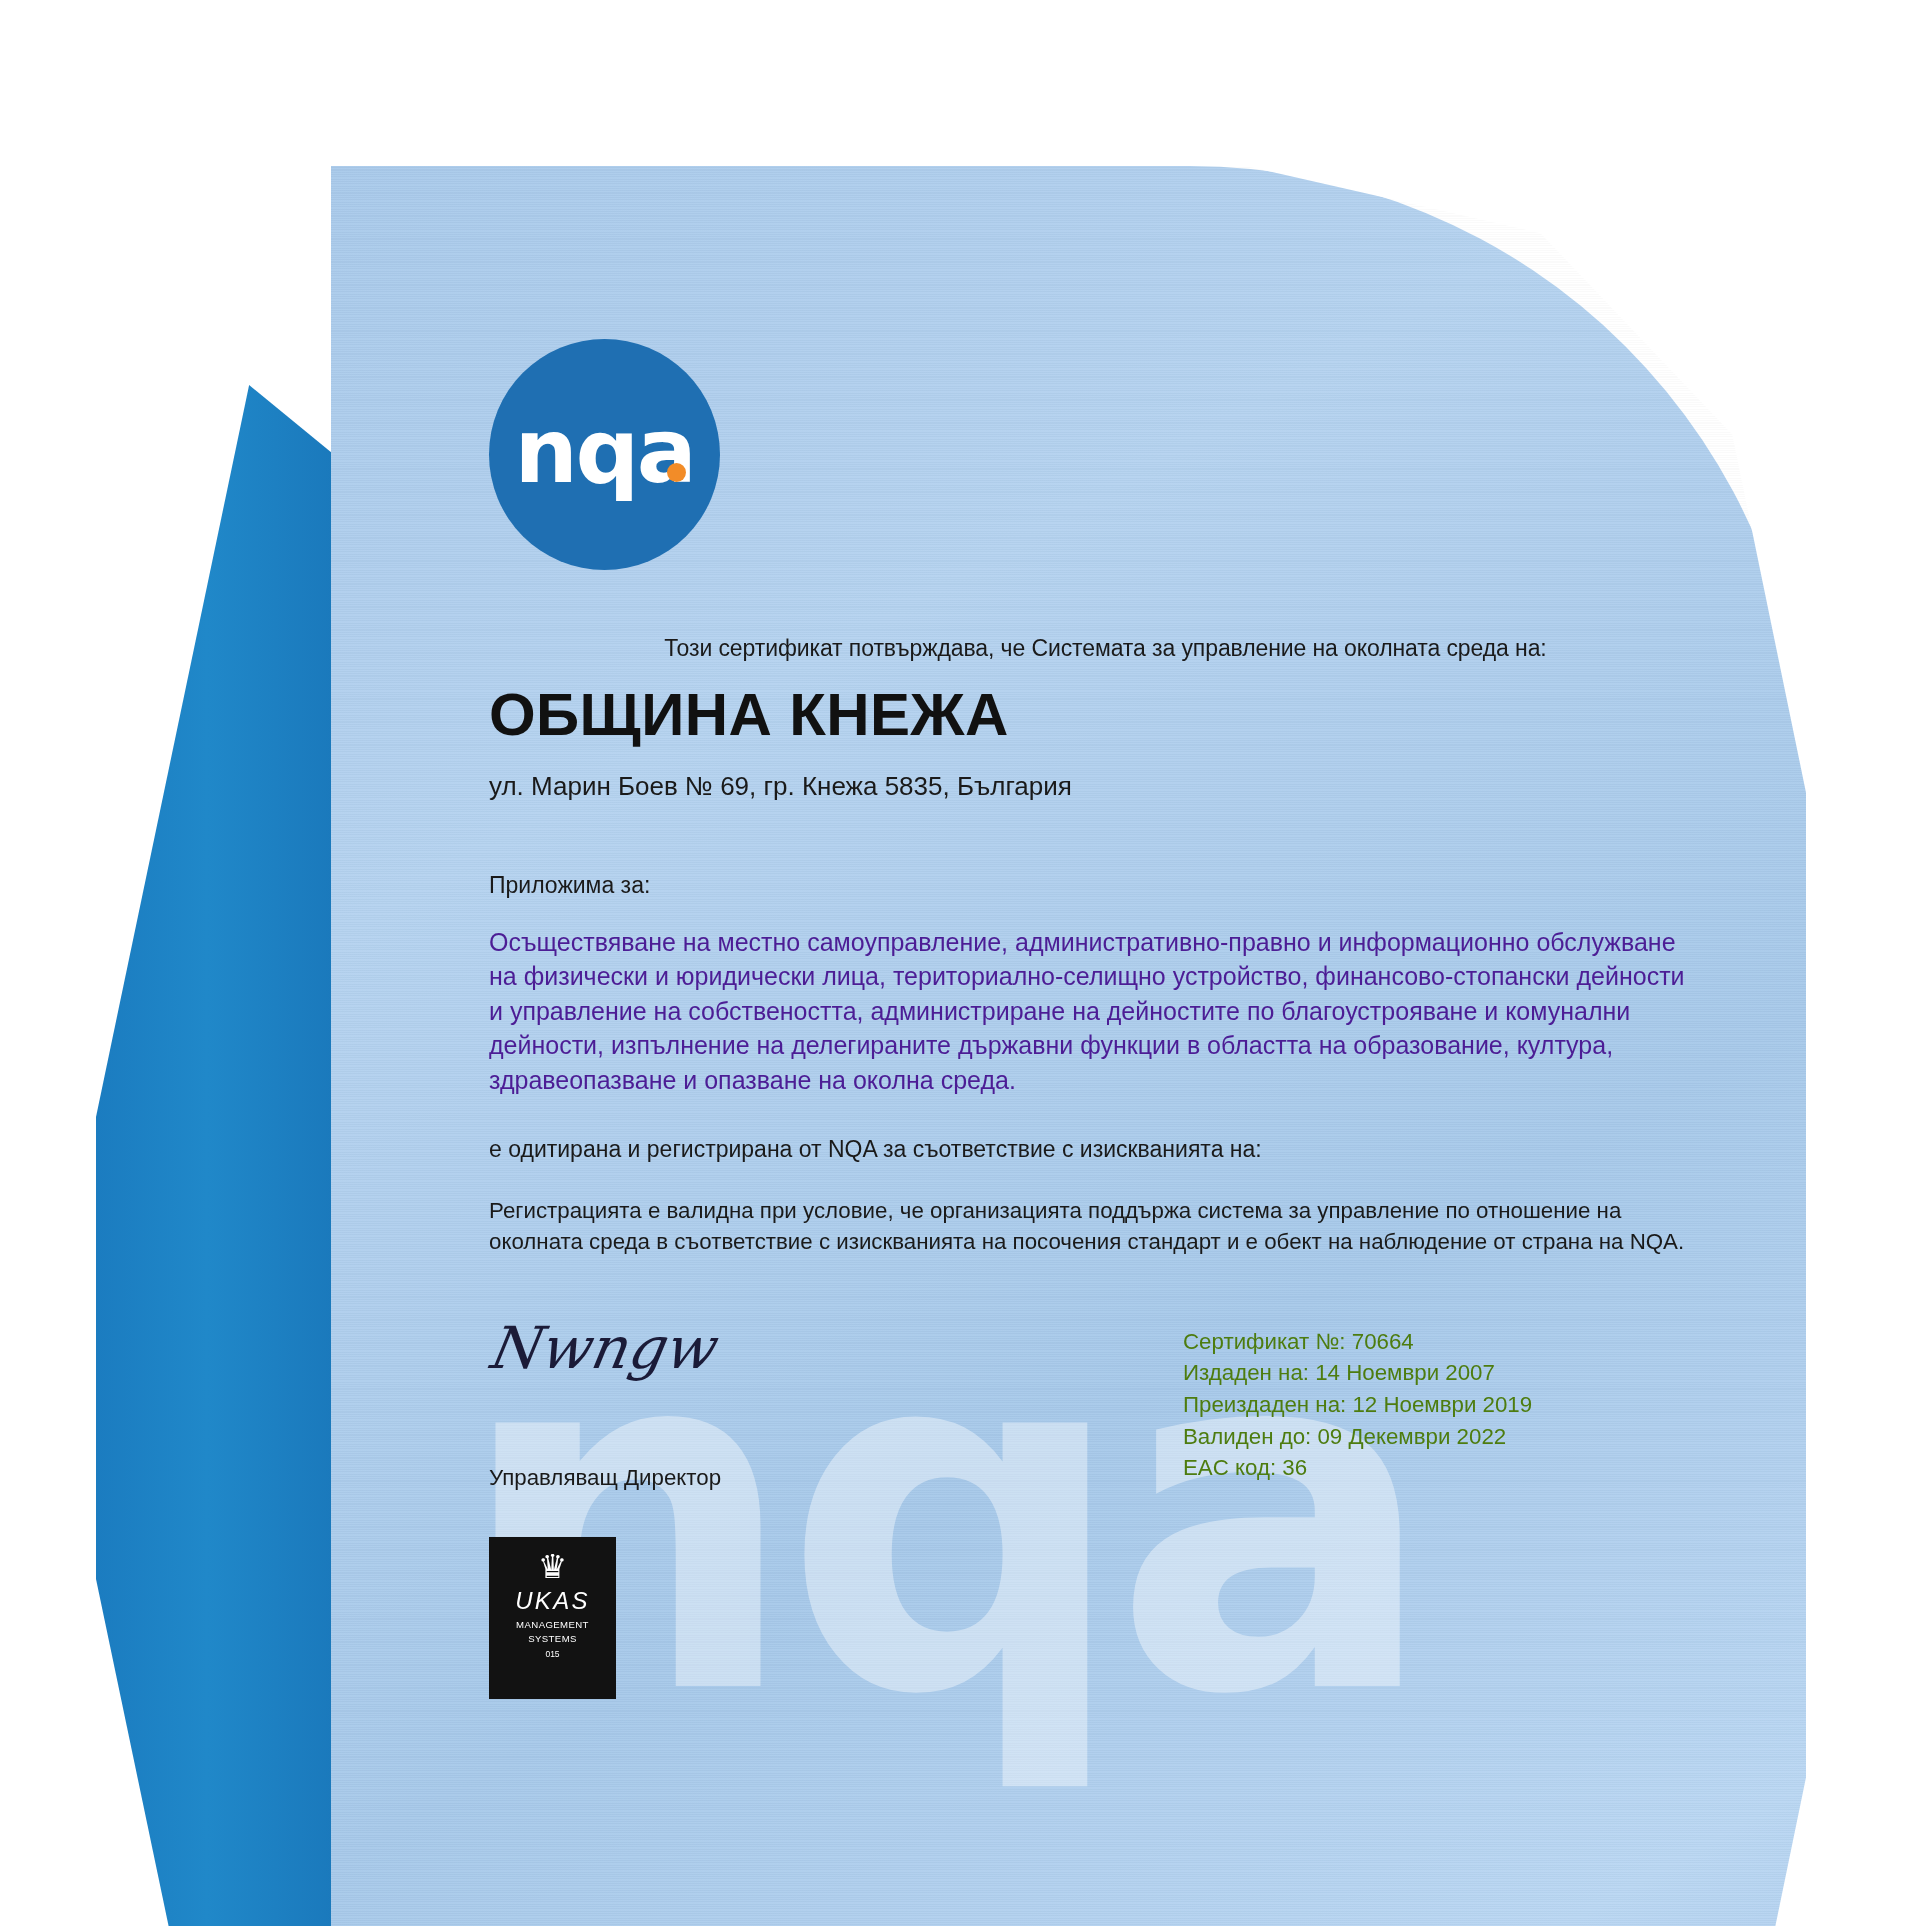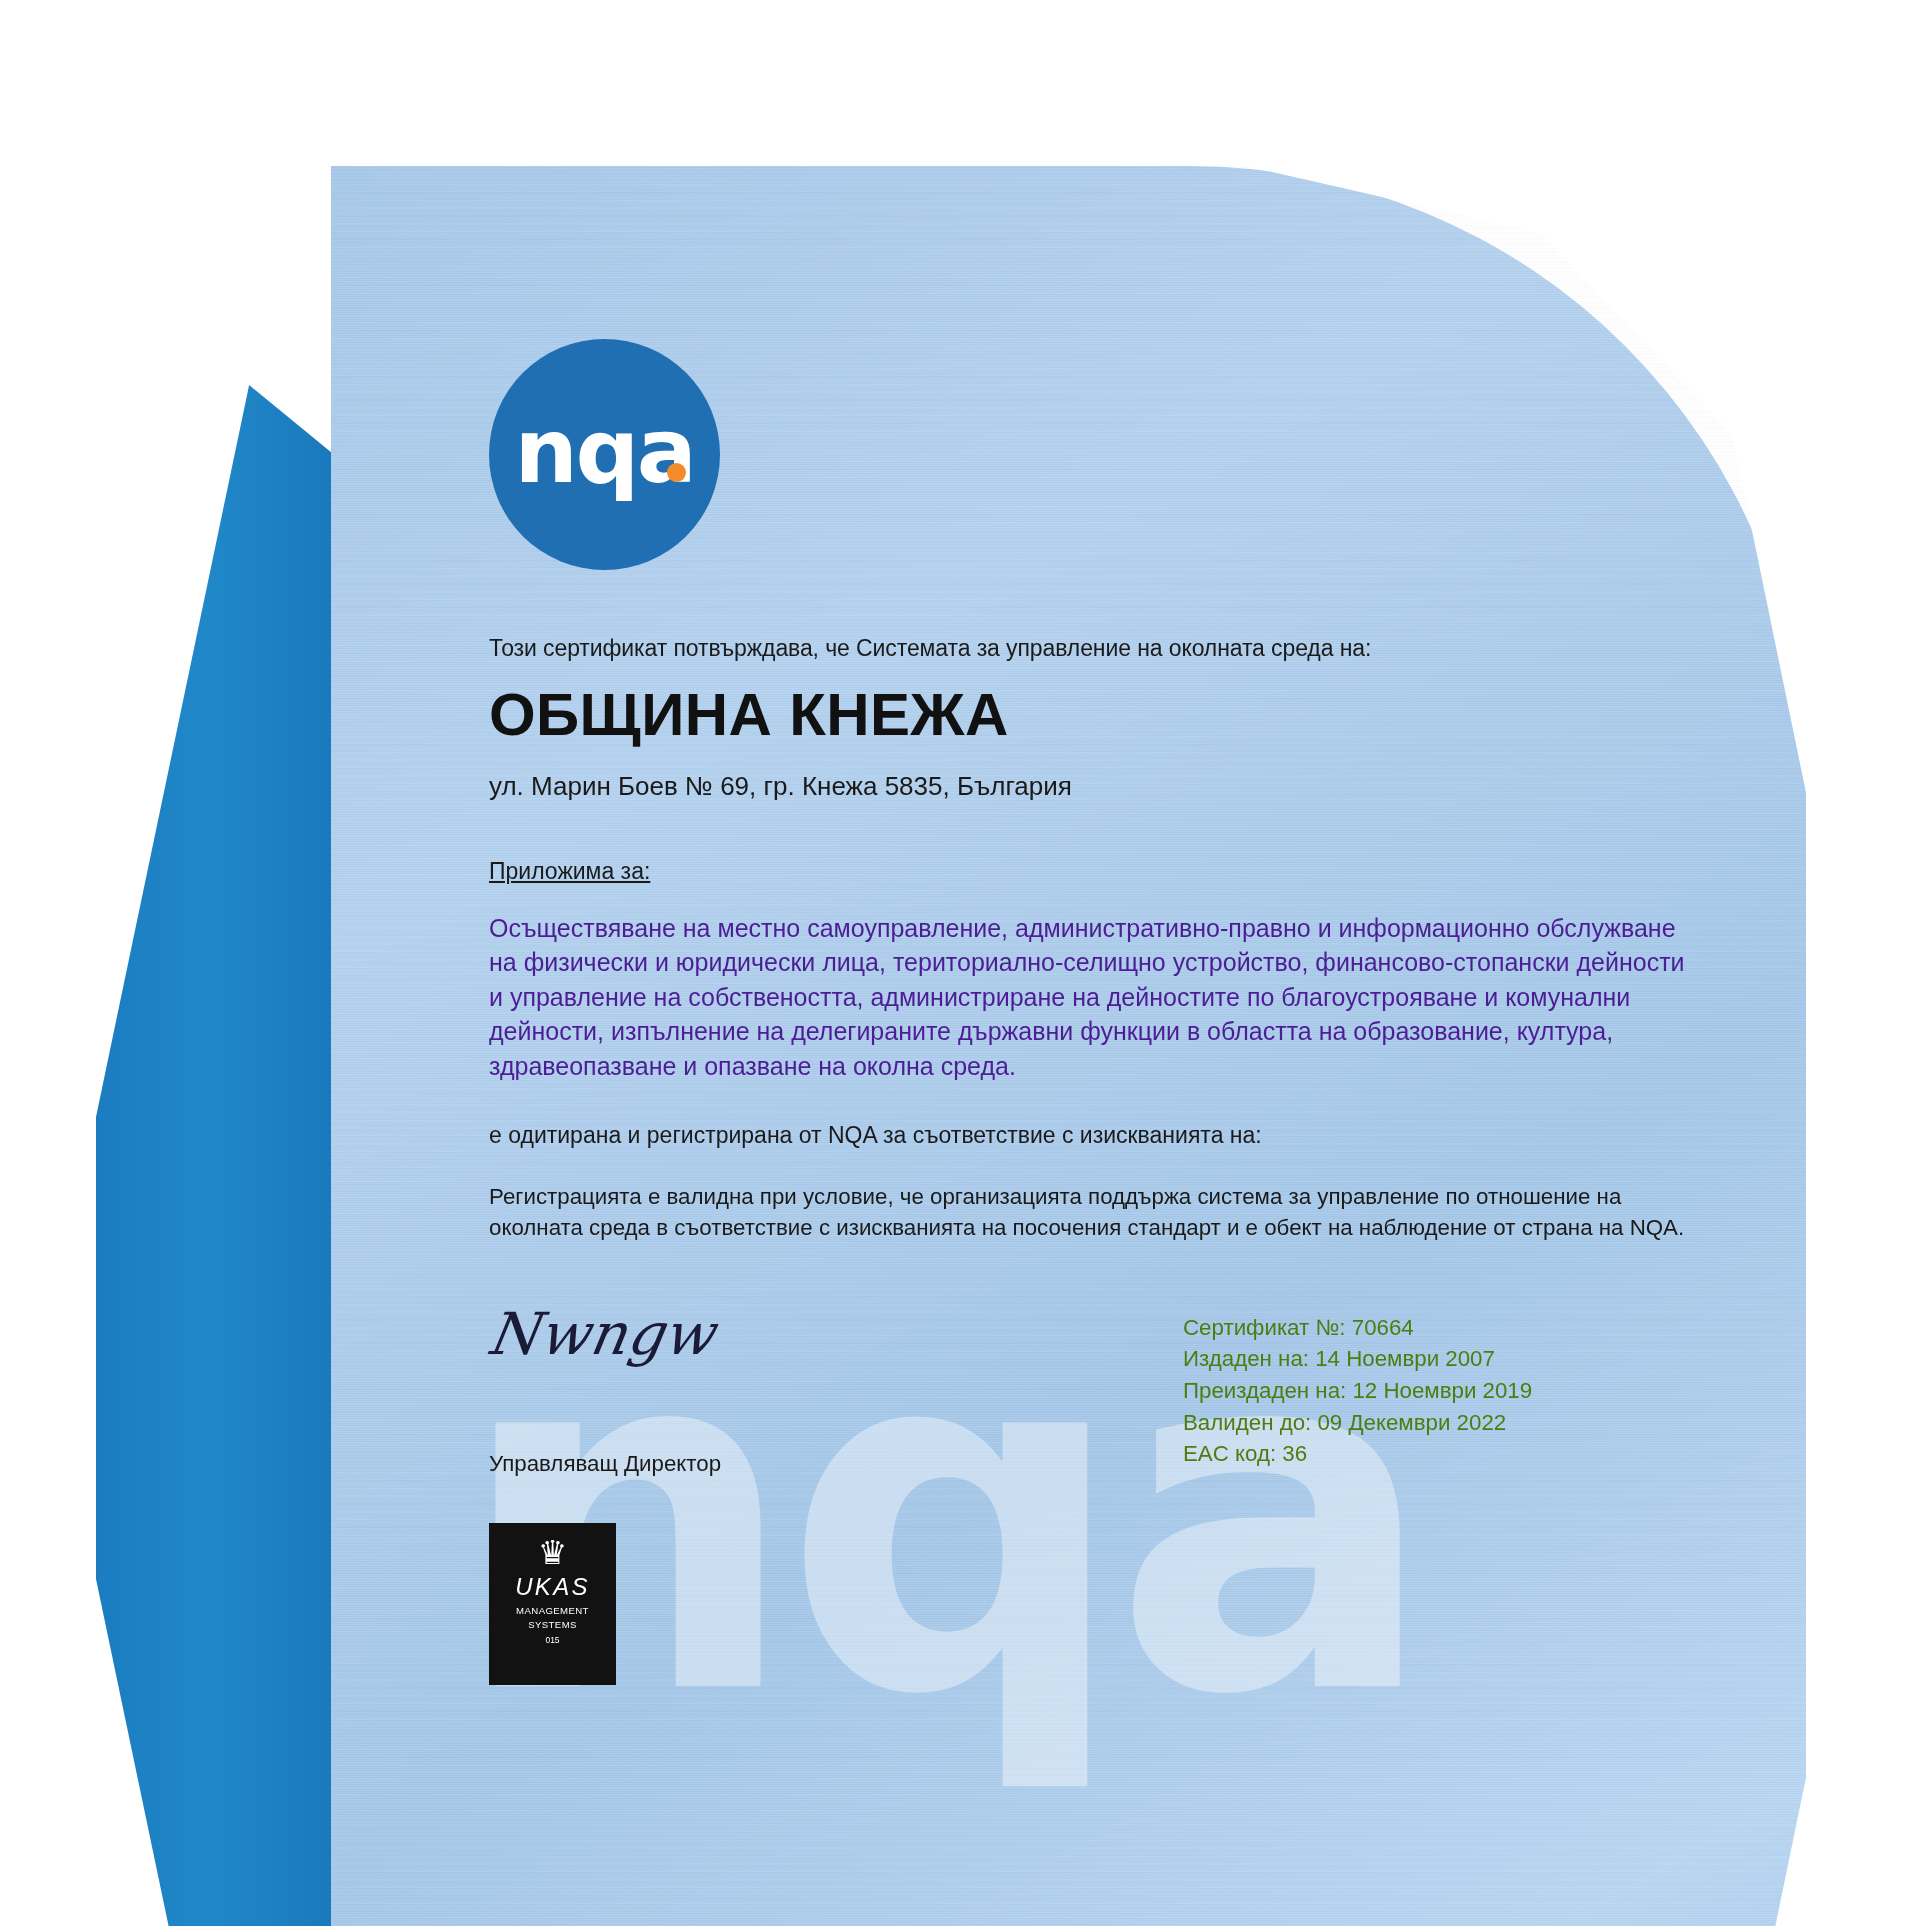--- a/index.html
+++ b/index.html
@@ -130,38 +130,38 @@
     position: absolute;
     right: 34px;
     bottom: 88px;
   }
 
   .intro {
     margin-top: 65px;
     font-size: 23px;
     color: #1a1a1a;
     letter-spacing: -0.1px;
+    text-align: center;
   }
   .org-name {
     margin-top: 18px;
     font-size: 60px;
     font-weight: 700;
     color: #111111;
     letter-spacing: 0.4px;
   }
   .org-address {
     margin-top: 22.3px;
     font-size: 26px;
     color: #1a1a1a;
   }
   .scope-label {
-    margin-top: 56px;
+    margin-top: 70px;
     font-size: 23px;
     color: #1a1a1a;
-    text-decoration: underline;
   }
   .scope-body {
     margin-top: 25.4px;
     font-size: 25px;
     font-weight: 400;
     color: #4c1d95;
     line-height: 1.38;
     max-width: 1210px;
   }
   .audited {

